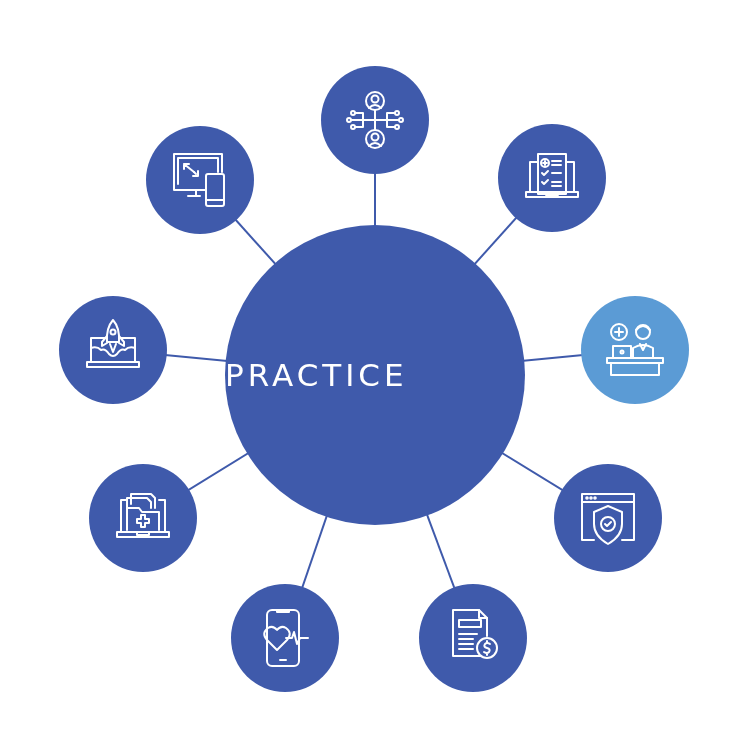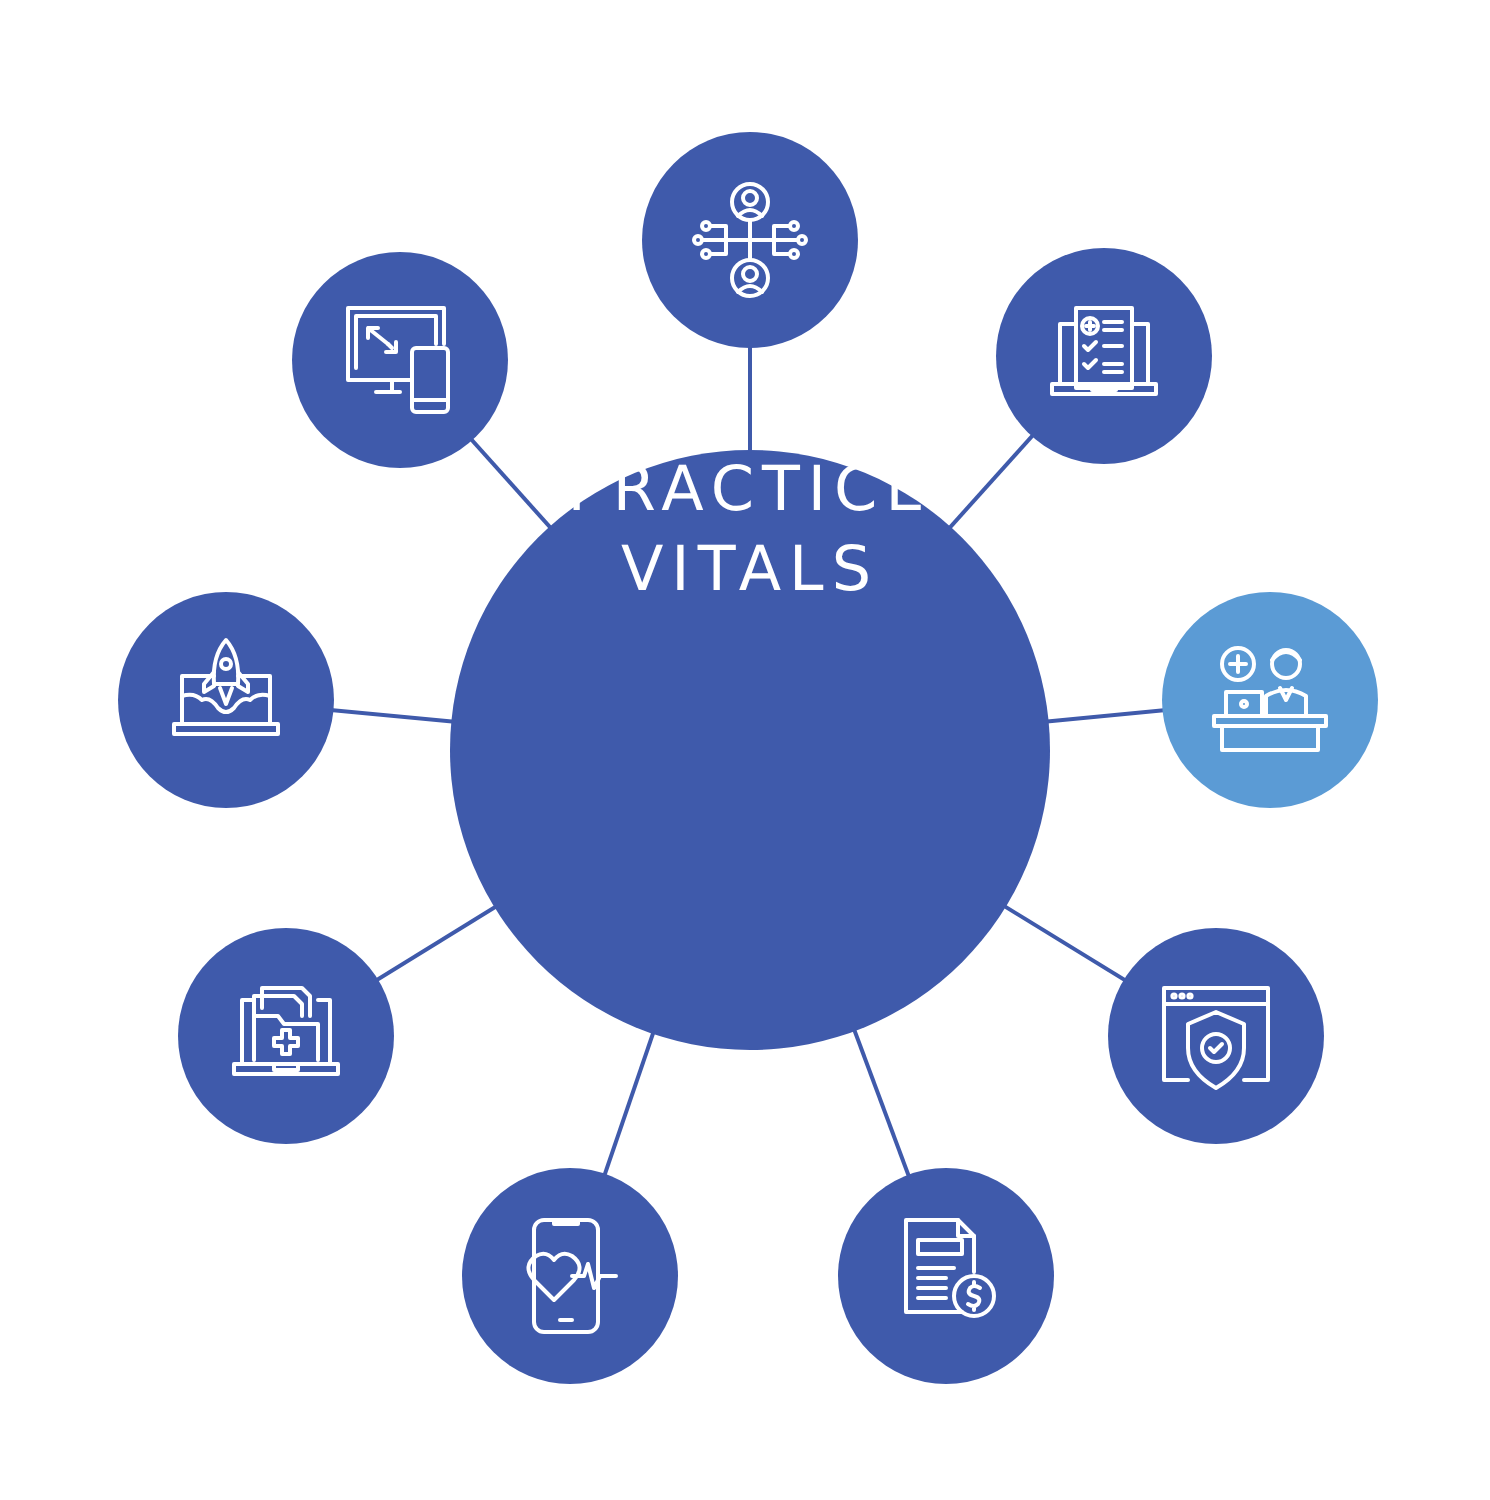--- a/index.html
+++ b/index.html
@@ -1,21 +1,21 @@
 <!DOCTYPE html>
 <html><head>
 <meta charset="utf-8">
 <style>
   html, body { margin:0; padding:0; background:#ffffff; }
   body { width:745px; height:750px; overflow:hidden; position:relative; font-family:"DejaVu Sans", sans-serif; }
   #stage { position:absolute; left:0; top:0; width:745px; height:750px; }
   .connector { position:absolute; left:0; top:0; }
   .node { position:absolute; border-radius:50%; display:flex; align-items:center; justify-content:center; }
   .node svg { display:block; }
-  .hub { position:absolute; border-radius:50%; display:flex; flex-direction:column; align-items:center; justify-content:flex-start; color:#ffffff; }
+  .hub { position:absolute; border-radius:50%; display:flex; flex-direction:row; align-items:center; justify-content:flex-start; color:#ffffff; }
   .hub-line { font-family:"DejaVu Sans", sans-serif; font-size:31px; font-weight:500; letter-spacing:4px; line-height:40px; }
 </style>
 </head>
 <body>
 
 <div id="stage">
   <svg class="connector" width="745" height="750">
     <g id="lines" stroke="#3f5aab" stroke-width="2">
         <line x1="375" y1="375" x2="375" y2="120"></line>
         <line x1="375" y1="375" x2="552" y2="178"></line>
@@ -24,21 +24,20 @@
         <line x1="375" y1="375" x2="473" y2="638"></line>
         <line x1="375" y1="375" x2="285" y2="638"></line>
         <line x1="375" y1="375" x2="143" y2="518"></line>
         <line x1="375" y1="375" x2="113" y2="350"></line>
         <line x1="375" y1="375" x2="200" y2="180"></line>
       </g>
   </svg>
 
   <div class="hub" id="hub" style="left: 225px; top: 225px; height: 300px; width: 300px; background: rgb(63, 90, 171);">
     <span class="hub-line">PRACTICE</span>
-    <span class="hub-line">VITALS</span>
   </div>
 
   <div class="node" id="node-0" style="left: 321px; top: 66px; height: 108px; width: 108px; background: rgb(63, 90, 171);">
     <svg width="64" height="64" viewBox="0 0 64 64" fill="none" stroke="#fff" stroke-width="2" stroke-linecap="round" stroke-linejoin="round">
       <circle cx="32" cy="13" r="9"></circle>
         <circle cx="32" cy="11" r="3.5"></circle>
         <path d="M26 20 q6-6 12 0"></path>
       <circle cx="32" cy="51" r="9"></circle>
         <circle cx="32" cy="49" r="3.5"></circle>
         <path d="M26 58 q6-6 12 0"></path>

